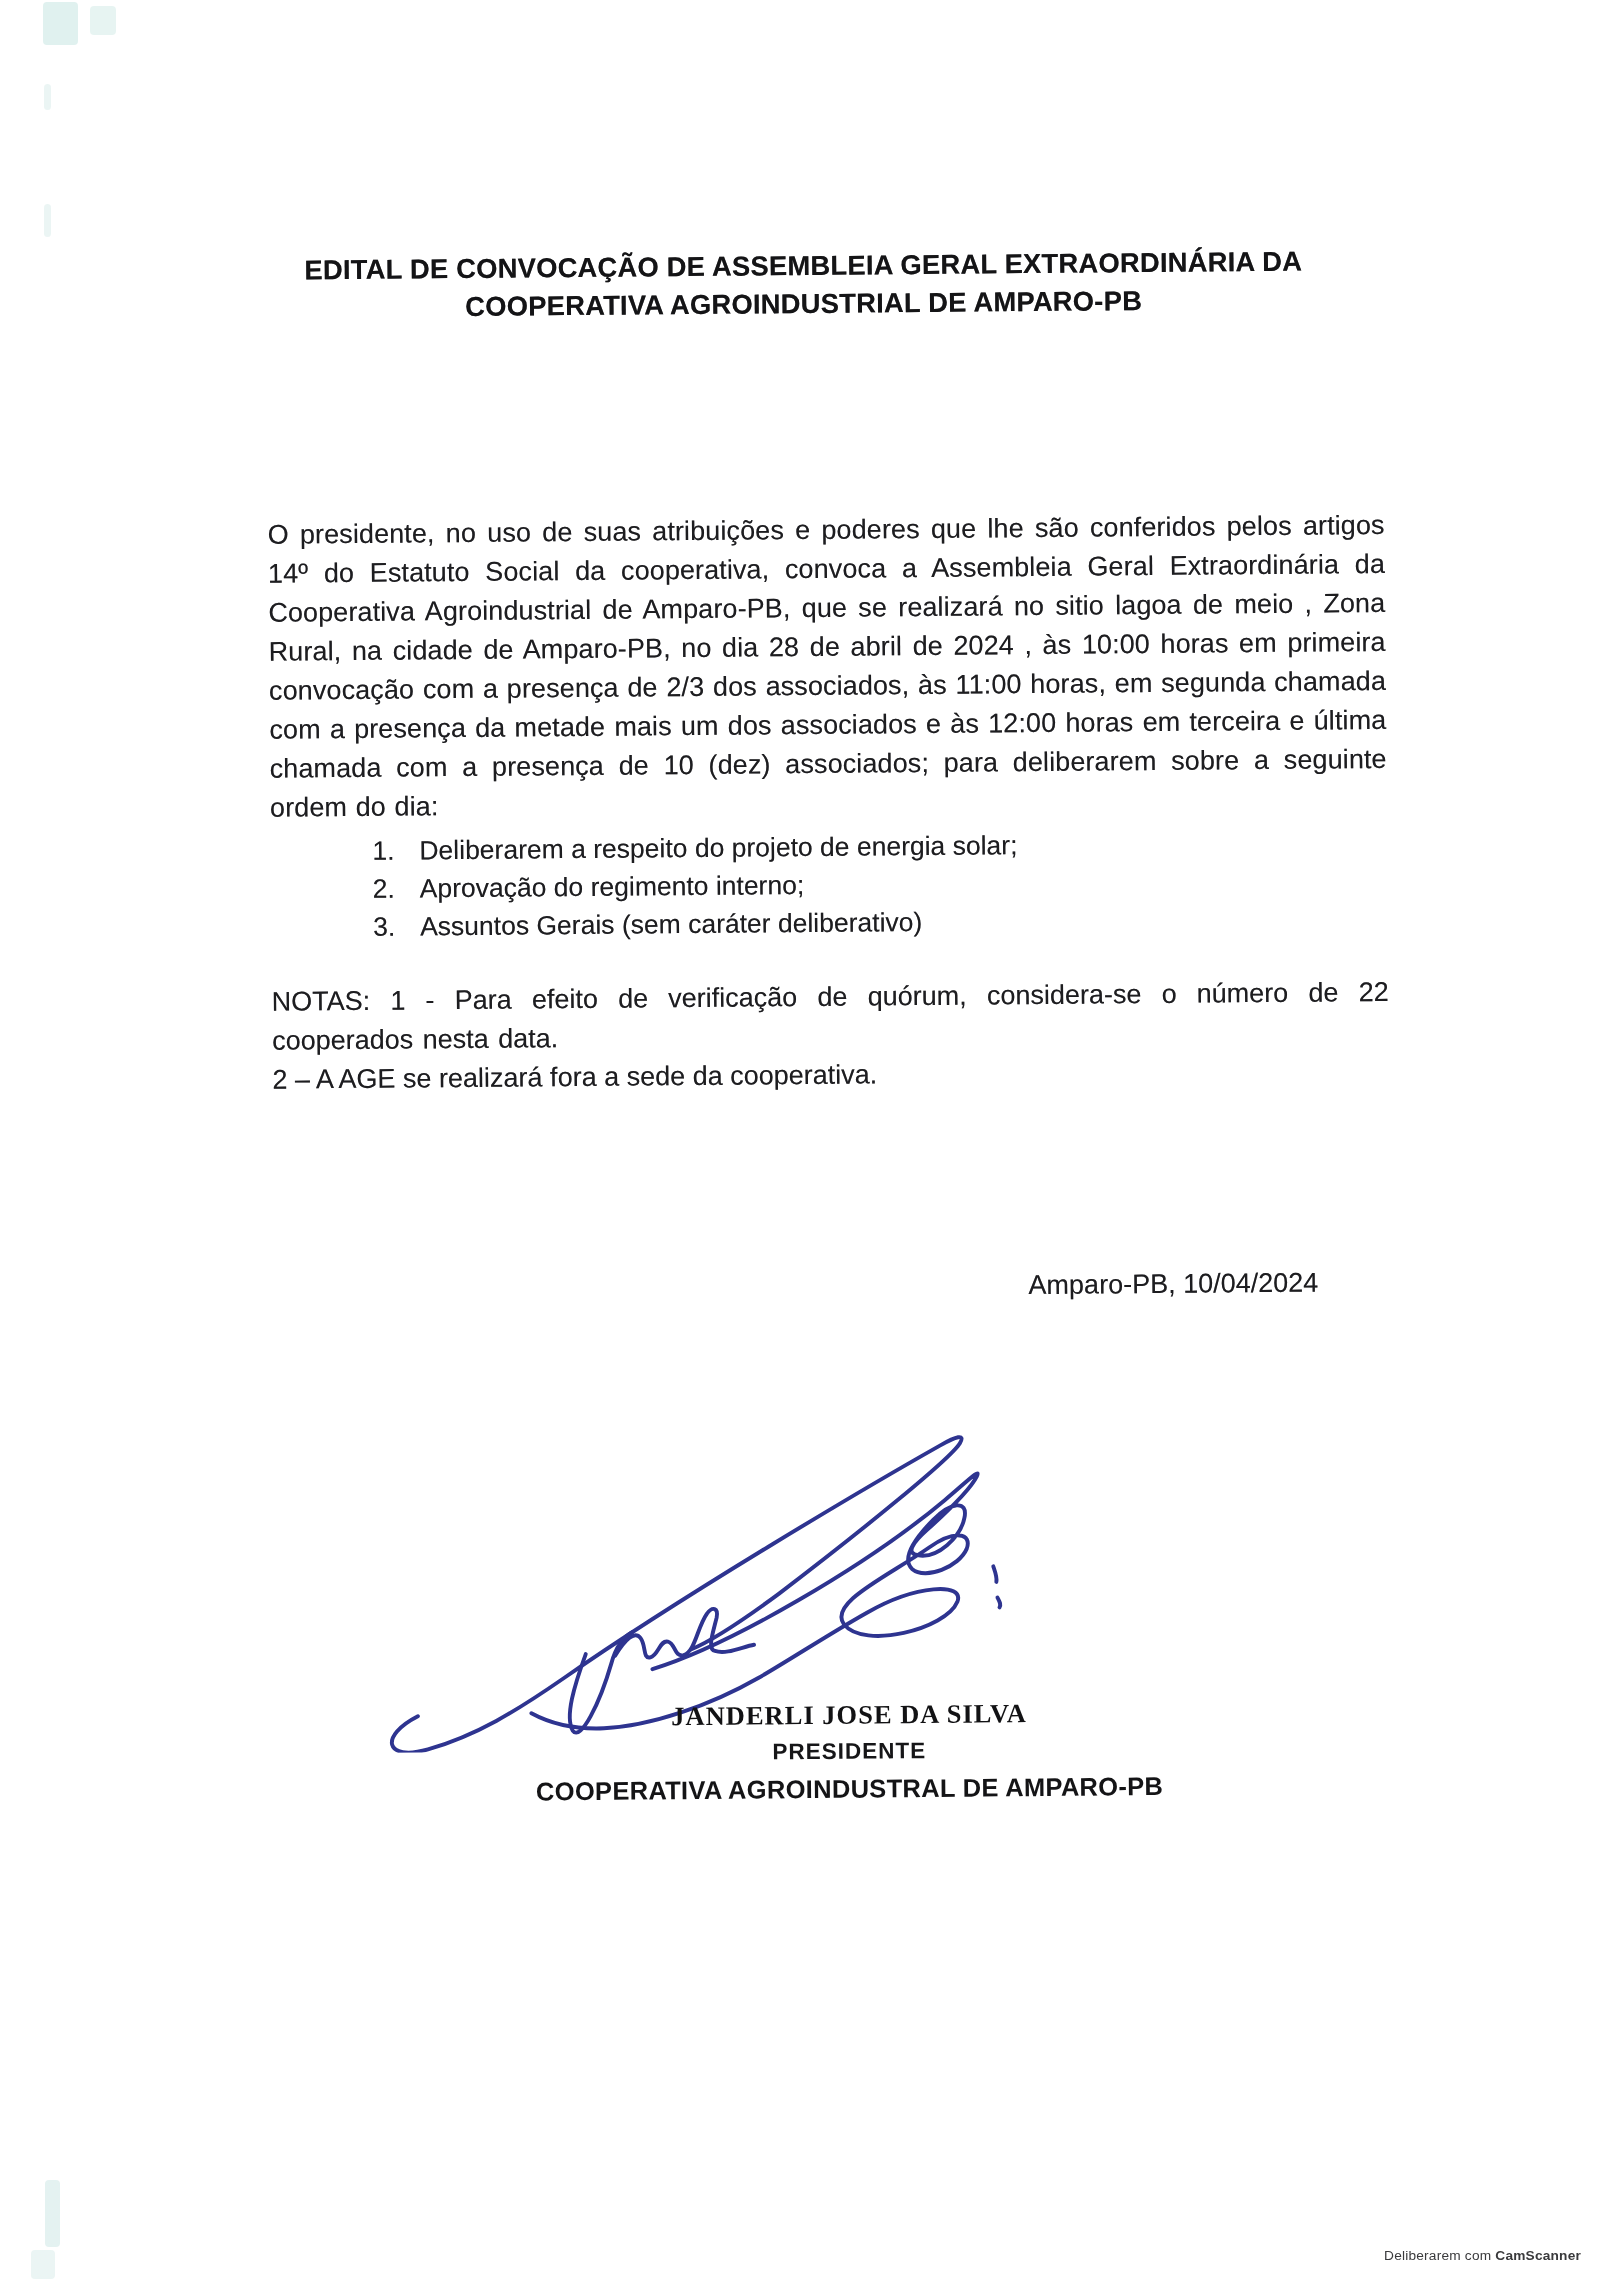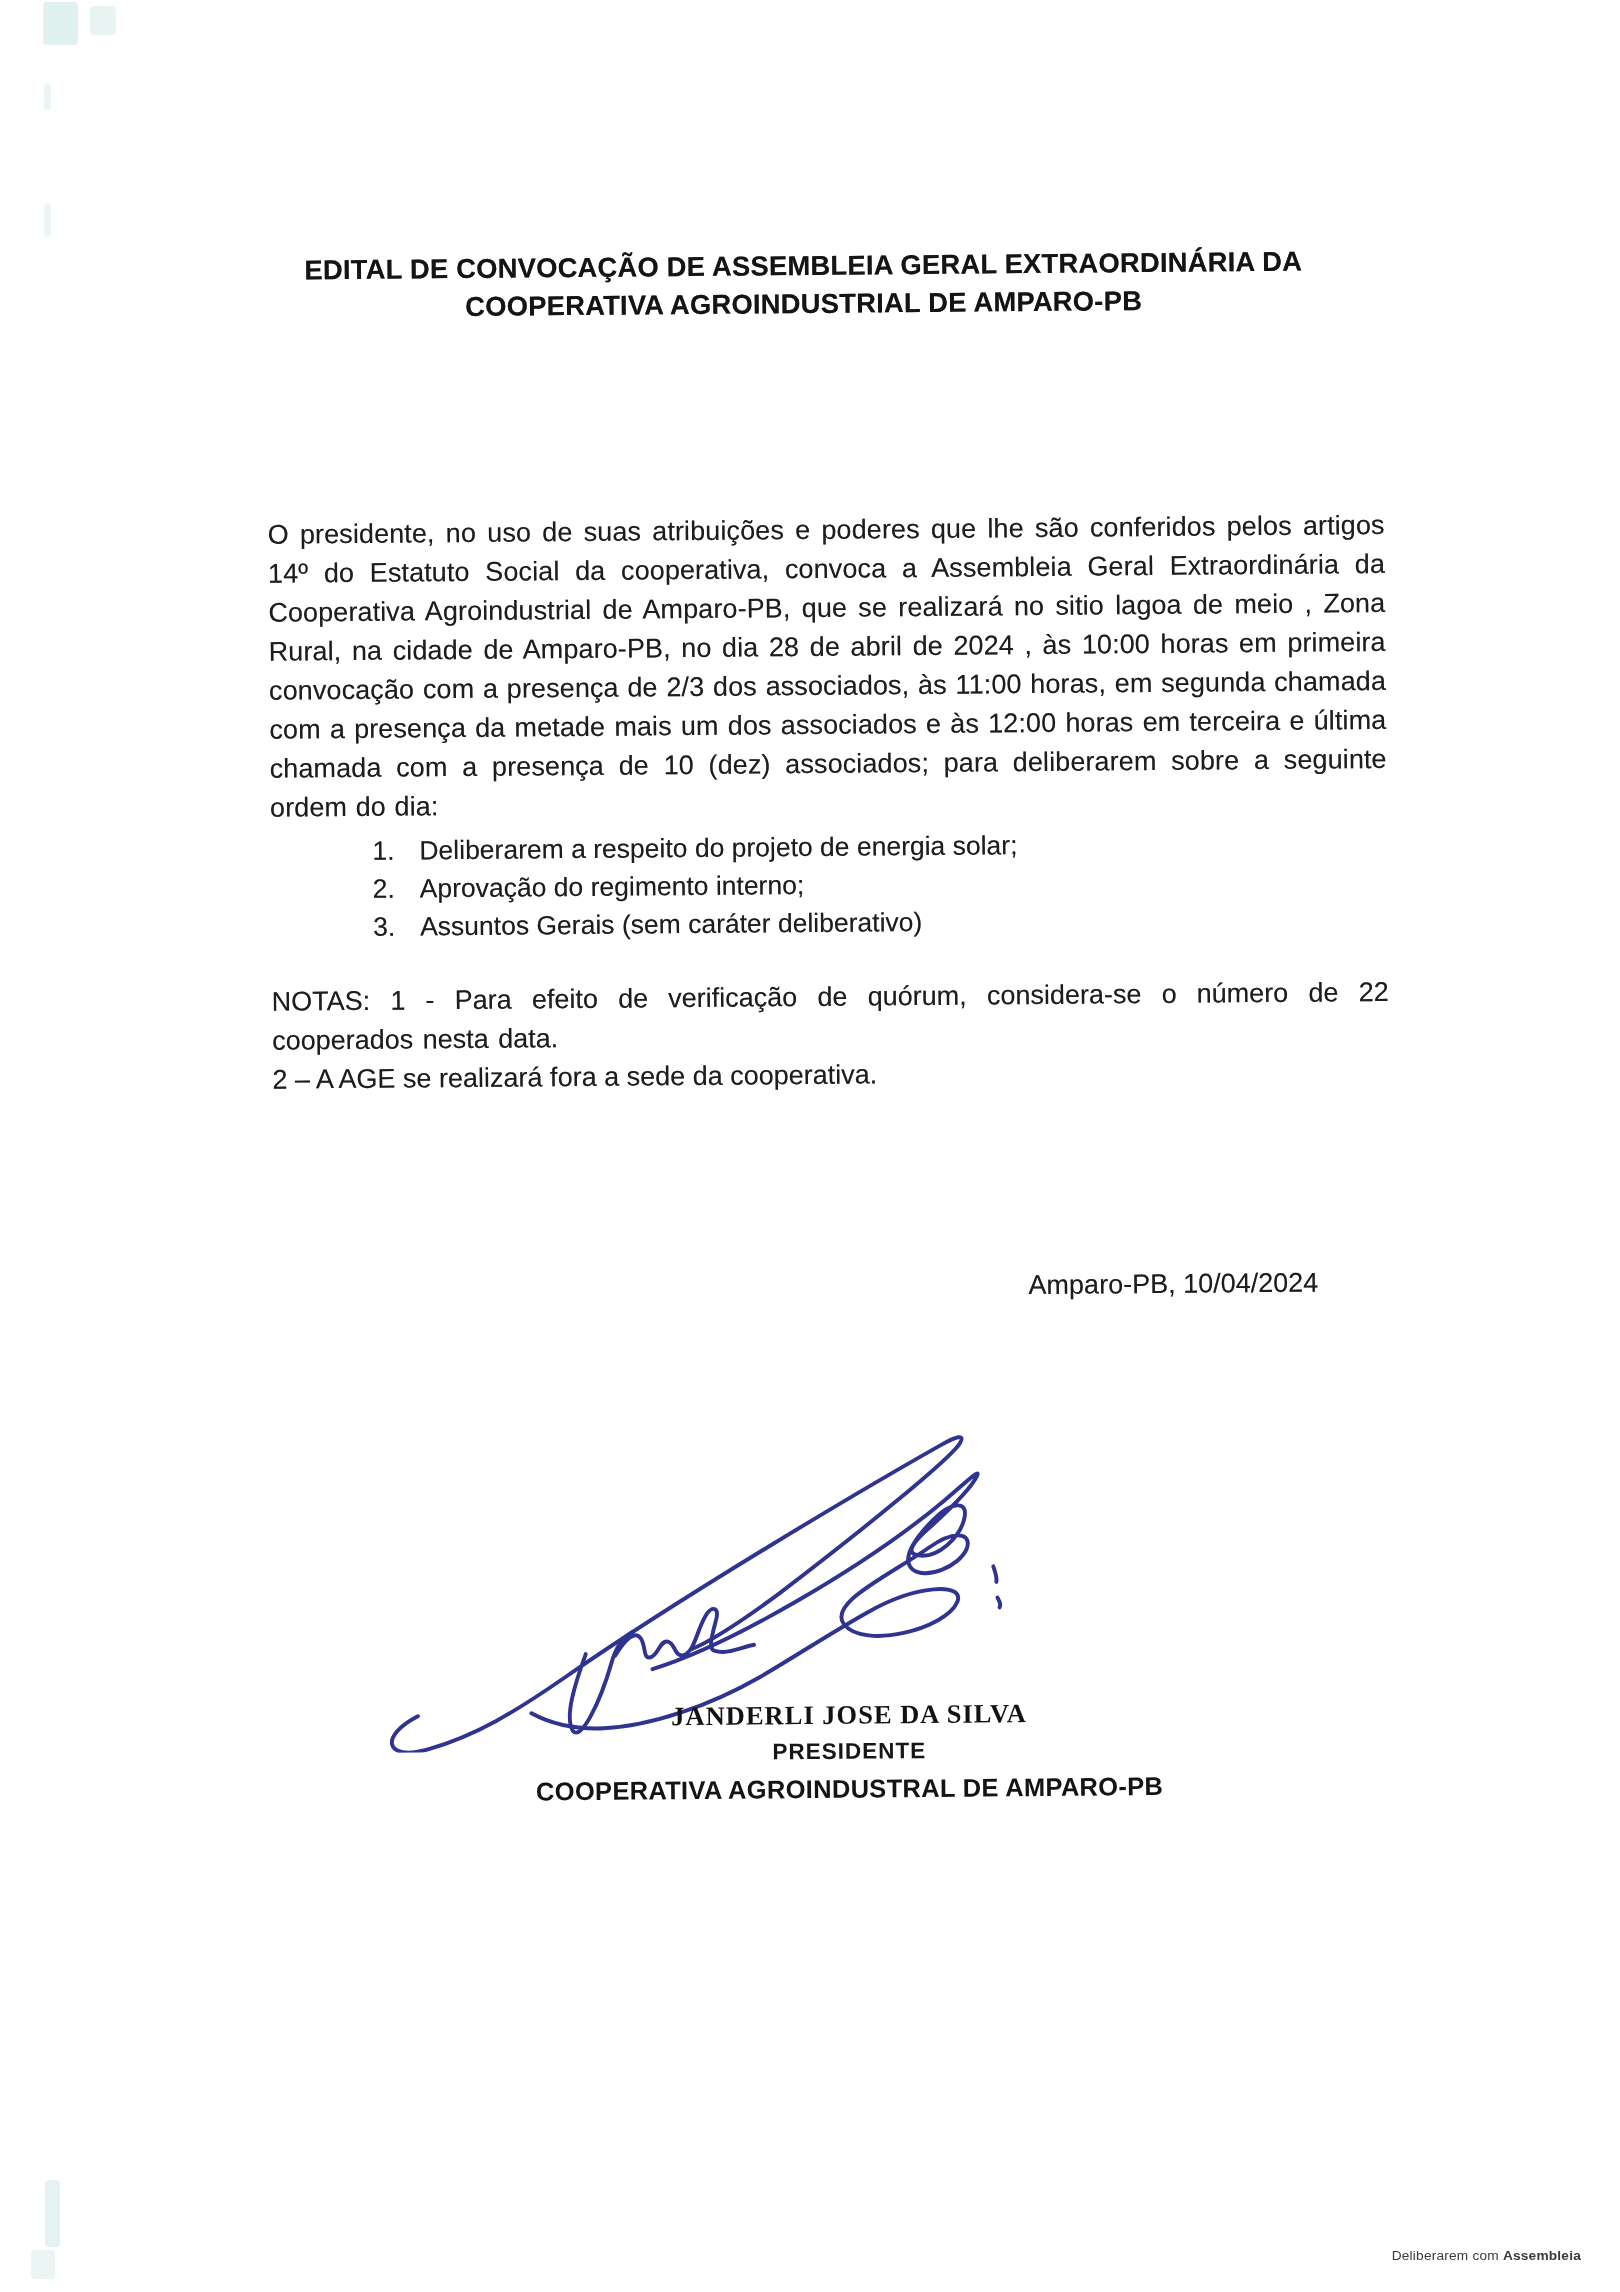--- a/index.html
+++ b/index.html
@@ -143,17 +143,17 @@
 
     <div class="sig-block">
       <div class="sig-name">JANDERLI JOSE DA SILVA</div>
       <div class="sig-role">PRESIDENTE</div>
       <div class="sig-org">COOPERATIVA AGROINDUSTRAL DE AMPARO-PB</div>
     </div>
 
   </div>
 
   <div class="scan-footer">
-    <span>Deliberarem com </span><b>Assembleia</b>
+    <span>Deliberarem com </span><b>CamScanner</b>
   </div>
 
 </div>
 
 
 </body></html>

